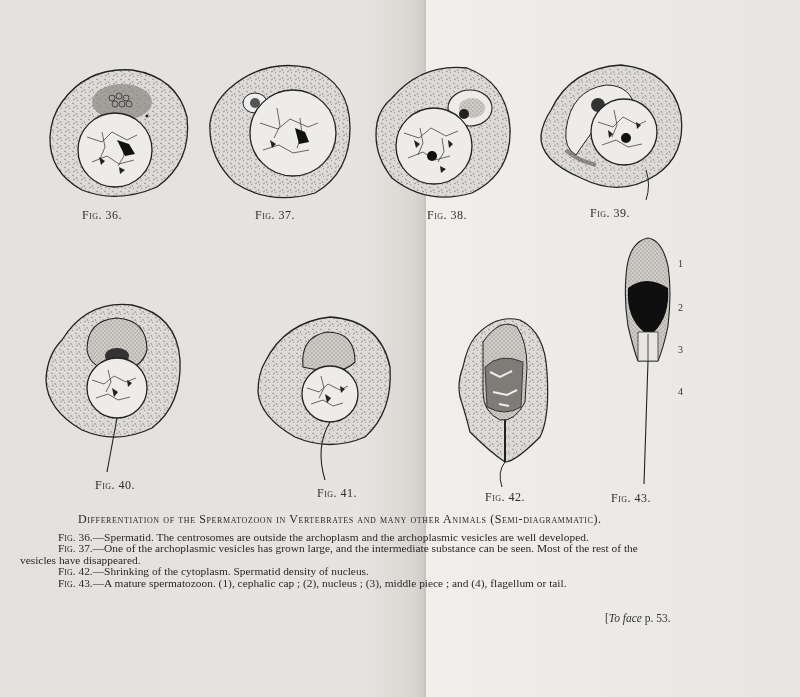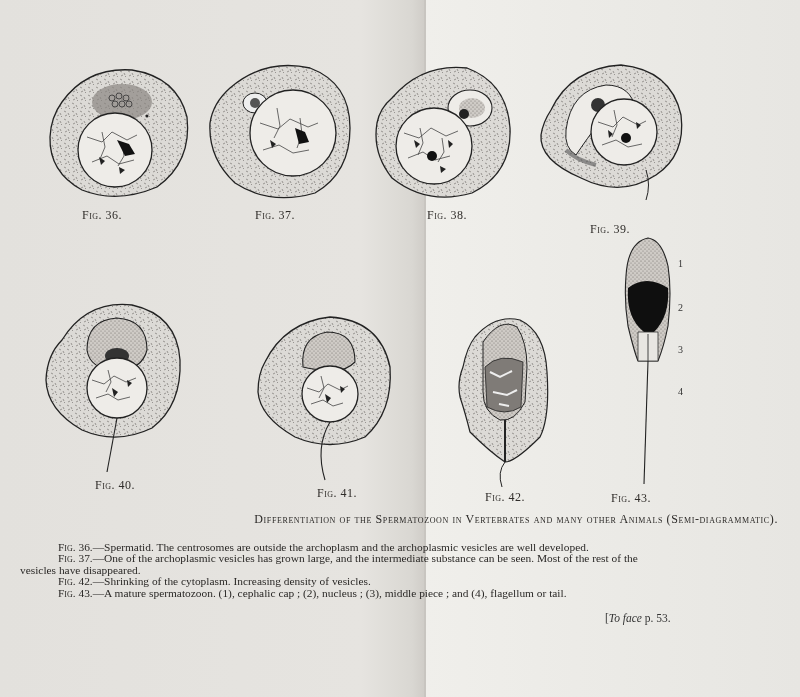--- a/index.html
+++ b/index.html
@@ -24,22 +24,22 @@
   .fig-label {
     position: absolute; font-size: 12px; letter-spacing: 0.5px; white-space: nowrap;
     font-variant: small-caps; color: #2f2c29;
   }
   .part-num { position: absolute; font-size: 10px; color: #333; }
   .caption {
     position: absolute; left: 38px; top: 514px; width: 740px;
     font-size: 11.4px; line-height: 11.6px; color: #2a2826;
   }
   .caption .title {
-    text-align: right; font-variant: small-caps; letter-spacing: 0.6px;
-    font-size: 12px; margin-bottom: 16px; padding-left: 40px;
+    text-align: left; font-variant: small-caps; letter-spacing: 0.6px;
+    font-size: 12px; margin-bottom: 6px; padding-left: 40px;
   }
   .caption p { margin: 0; text-indent: 20px; }
   .caption p.cont { text-indent: 0; margin-left: -18px; }
   .caption .sc { font-variant: small-caps; }
   .face-page {
     position: absolute; left: 605px; top: 612px; font-size: 11.5px; color: #333;
   }
   .face-page i { font-style: italic; }
 </style>
 </head>
@@ -118,21 +118,21 @@
       <path d="M15 50 Q35 8 85 5 Q135 10 145 55 Q150 95 120 115 Q85 138 45 118 Q3 100 5 75 Q7 62 15 50Z" fill="url(#stipple)" stroke="#222" stroke-width="1.3"></path>
       <path d="M30 70 Q35 30 70 25 Q95 25 100 50 Q80 45 65 60 Q50 80 40 95 Q28 88 30 70Z" fill="#eeece8" stroke="#222" stroke-width="1"></path>
       <circle cx="62" cy="45" r="7" fill="#333"></circle>
       <path d="M30 90 Q40 100 60 105" stroke="#555" stroke-width="4" fill="none" opacity="0.6"></path>
       <circle cx="88" cy="72" r="33" fill="#eeece8" stroke="#222" stroke-width="1.3"></circle>
       <path d="M62 62l15 5l10-10l15 8l8-4M66 85l14-5l12 7l14-3M78 50l3 15l-5 12" fill="none" stroke="#444" stroke-width="0.8"></path>
       <circle cx="90" cy="78" r="5" fill="#111"></circle>
       <path d="M72 70l5 4l-4 4z M100 62l5 3l-4 4z" fill="#222"></path>
       <path d="M110 110 Q115 125 110 140" stroke="#222" fill="none" stroke-width="1"></path>
     </svg>
-    <div class="fig-label" style="left:54px;top:162px;">Fig. 39.</div>
+    <div class="fig-label" style="left:54px;top:146px;">Fig. 39.</div>
   </div>
 
   <div class="fig" style="left:42px;top:300px;">
     <svg width="140" height="175" viewBox="0 0 140 175">
       <path d="M20 40 Q45 0 90 5 Q135 15 138 60 Q140 105 110 128 Q75 145 40 130 Q5 110 4 80 Q5 55 20 40Z" fill="url(#stipple)" stroke="#222" stroke-width="1.3"></path>
       <path d="M45 50 Q45 20 75 18 Q105 20 105 50 Q100 70 75 70 Q48 70 45 50Z" fill="url(#fine)" stroke="#222" stroke-width="1.1"></path>
       <ellipse cx="75" cy="56" rx="12" ry="8" fill="#333"></ellipse>
       <circle cx="75" cy="88" r="30" fill="#eeece8" stroke="#222" stroke-width="1.3"></circle>
       <path d="M50 80l12 4l10-8l12 6l10-4M54 98l12-4l10 6l12-3M66 70l3 12l-5 10" fill="none" stroke="#444" stroke-width="0.8"></path>
       <path d="M70 88l6 4l-4 5z M85 80l5 3l-4 4z" fill="#222"></path>
@@ -179,19 +179,19 @@
     <div class="part-num" style="left:62px;top:150px;">4</div>
     <div class="fig-label" style="left:-5px;top:255px;">Fig. 43.</div>
   </div>
 </div>
 
 <div class="caption">
   <div class="title">Differentiation of the Spermatozoon in Vertebrates and many other Animals (Semi-diagrammatic).</div>
   <p><span class="sc">Fig. 36.</span><span>—Spermatid.  The centrosomes are outside the archoplasm and the archoplasmic vesicles are well developed.</span></p>
   <p><span class="sc">Fig. 37.</span><span>—One of the archoplasmic vesicles has grown large, and the intermediate substance can be seen.  Most of the rest of the</span></p>
   <p class="cont"><span>vesicles have disappeared.</span></p>
-  <p><span class="sc">Fig. 42.</span><span>—Shrinking of the cytoplasm.  Increasing density of vesicles.</span></p>
+  <p><span class="sc">Fig. 42.</span><span>—Shrinking of the cytoplasm.  Spermatid density of nucleus.</span></p>
   <p><span class="sc">Fig. 43.</span><span>—A mature spermatozoon.  (1), cephalic cap ; (2), nucleus ; (3), middle piece ; and (4), flagellum or tail.</span></p>
 </div>
 
 <div class="face-page">
   <span>[</span><i>To face</i><span> p. 53.</span>
 </div>
 
 </body></html>

